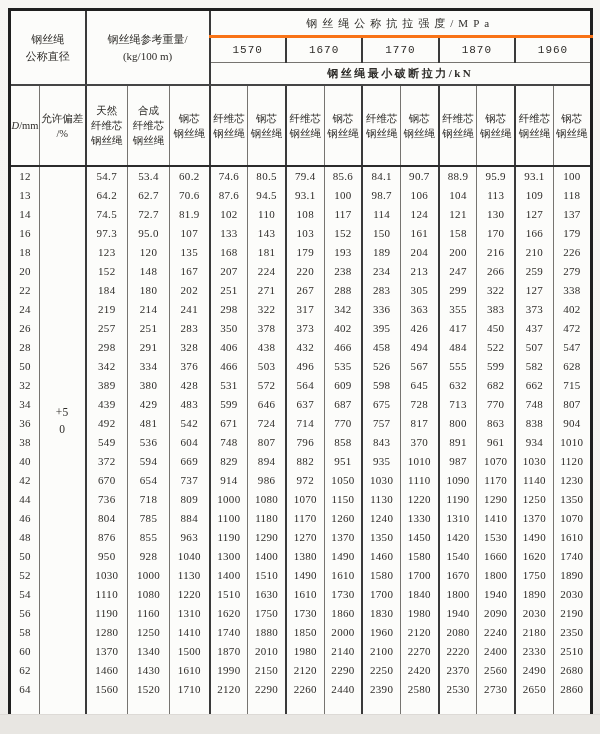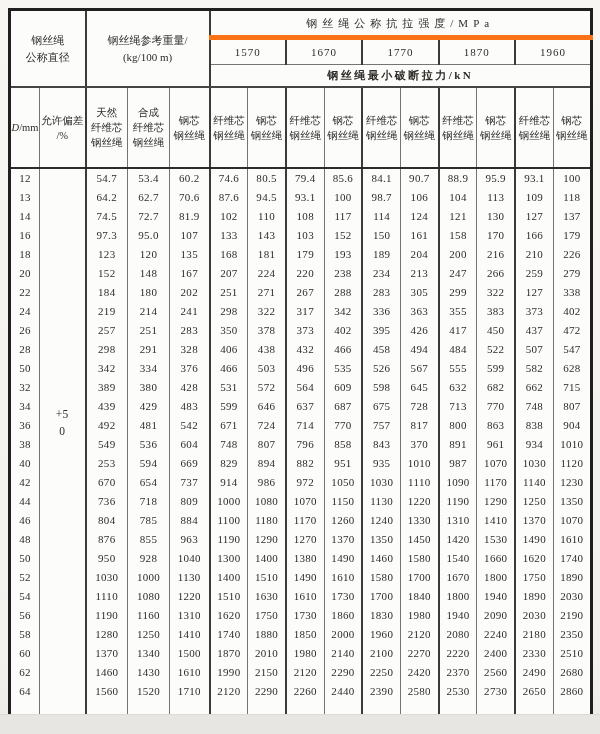--- a/index.html
+++ b/index.html
@@ -24,22 +24,22 @@
     padding:0;text-align:center;vertical-align:middle;
     font-weight:normal;
     border-left:1px solid #767470;border-right:1px solid #767470;
     overflow:hidden;
   }
   
   .ml{border-left:2px solid #3a3a3a;}
   
   thead th{font-size:11px;line-height:1.5;}
   .h-diam,.h-weight{border-bottom:2px solid #454545;white-space:pre-line;}
-  .h-strength{height:24px;letter-spacing:5px;border-bottom:5px solid #f97316;}
-  .h-grade{height:24px;letter-spacing:1px;border-bottom:1px solid #767470;}
+  .h-strength{height:24px;letter-spacing:5px;border-bottom:3px solid #f97316;}
+  .h-grade{height:24px;letter-spacing:1px;border-bottom:1px solid #767470;font-family:Liberation Mono, monospace;}
   .h-breaking{height:21px;letter-spacing:2.5px;border-bottom:2px solid #454545;font-weight:bold;}
   tr.subhead th{
     height:79px;font-size:10.5px;line-height:15px;
     white-space:pre-line;border-bottom:2.5px solid #2b2b2b;
   }
   .d-ital{font-style:italic;}
   
   tbody td{
     height:19px;line-height:19px;font-size:11px;
     border-top:none;border-bottom:none;
@@ -364,21 +364,21 @@
           <td>858</td>
           <td class="ml">843</td>
           <td>370</td>
           <td class="ml">891</td>
           <td>961</td>
           <td class="ml">934</td>
           <td>1010</td>
         </tr>
         <tr>
           <td>40</td>
-          <td class="ml">253</td>
+          <td class="ml">372</td>
           <td>594</td>
           <td>669</td>
           <td class="ml">829</td>
           <td>894</td>
           <td class="ml">882</td>
           <td>951</td>
           <td class="ml">935</td>
           <td>1010</td>
           <td class="ml">987</td>
           <td>1070</td>

